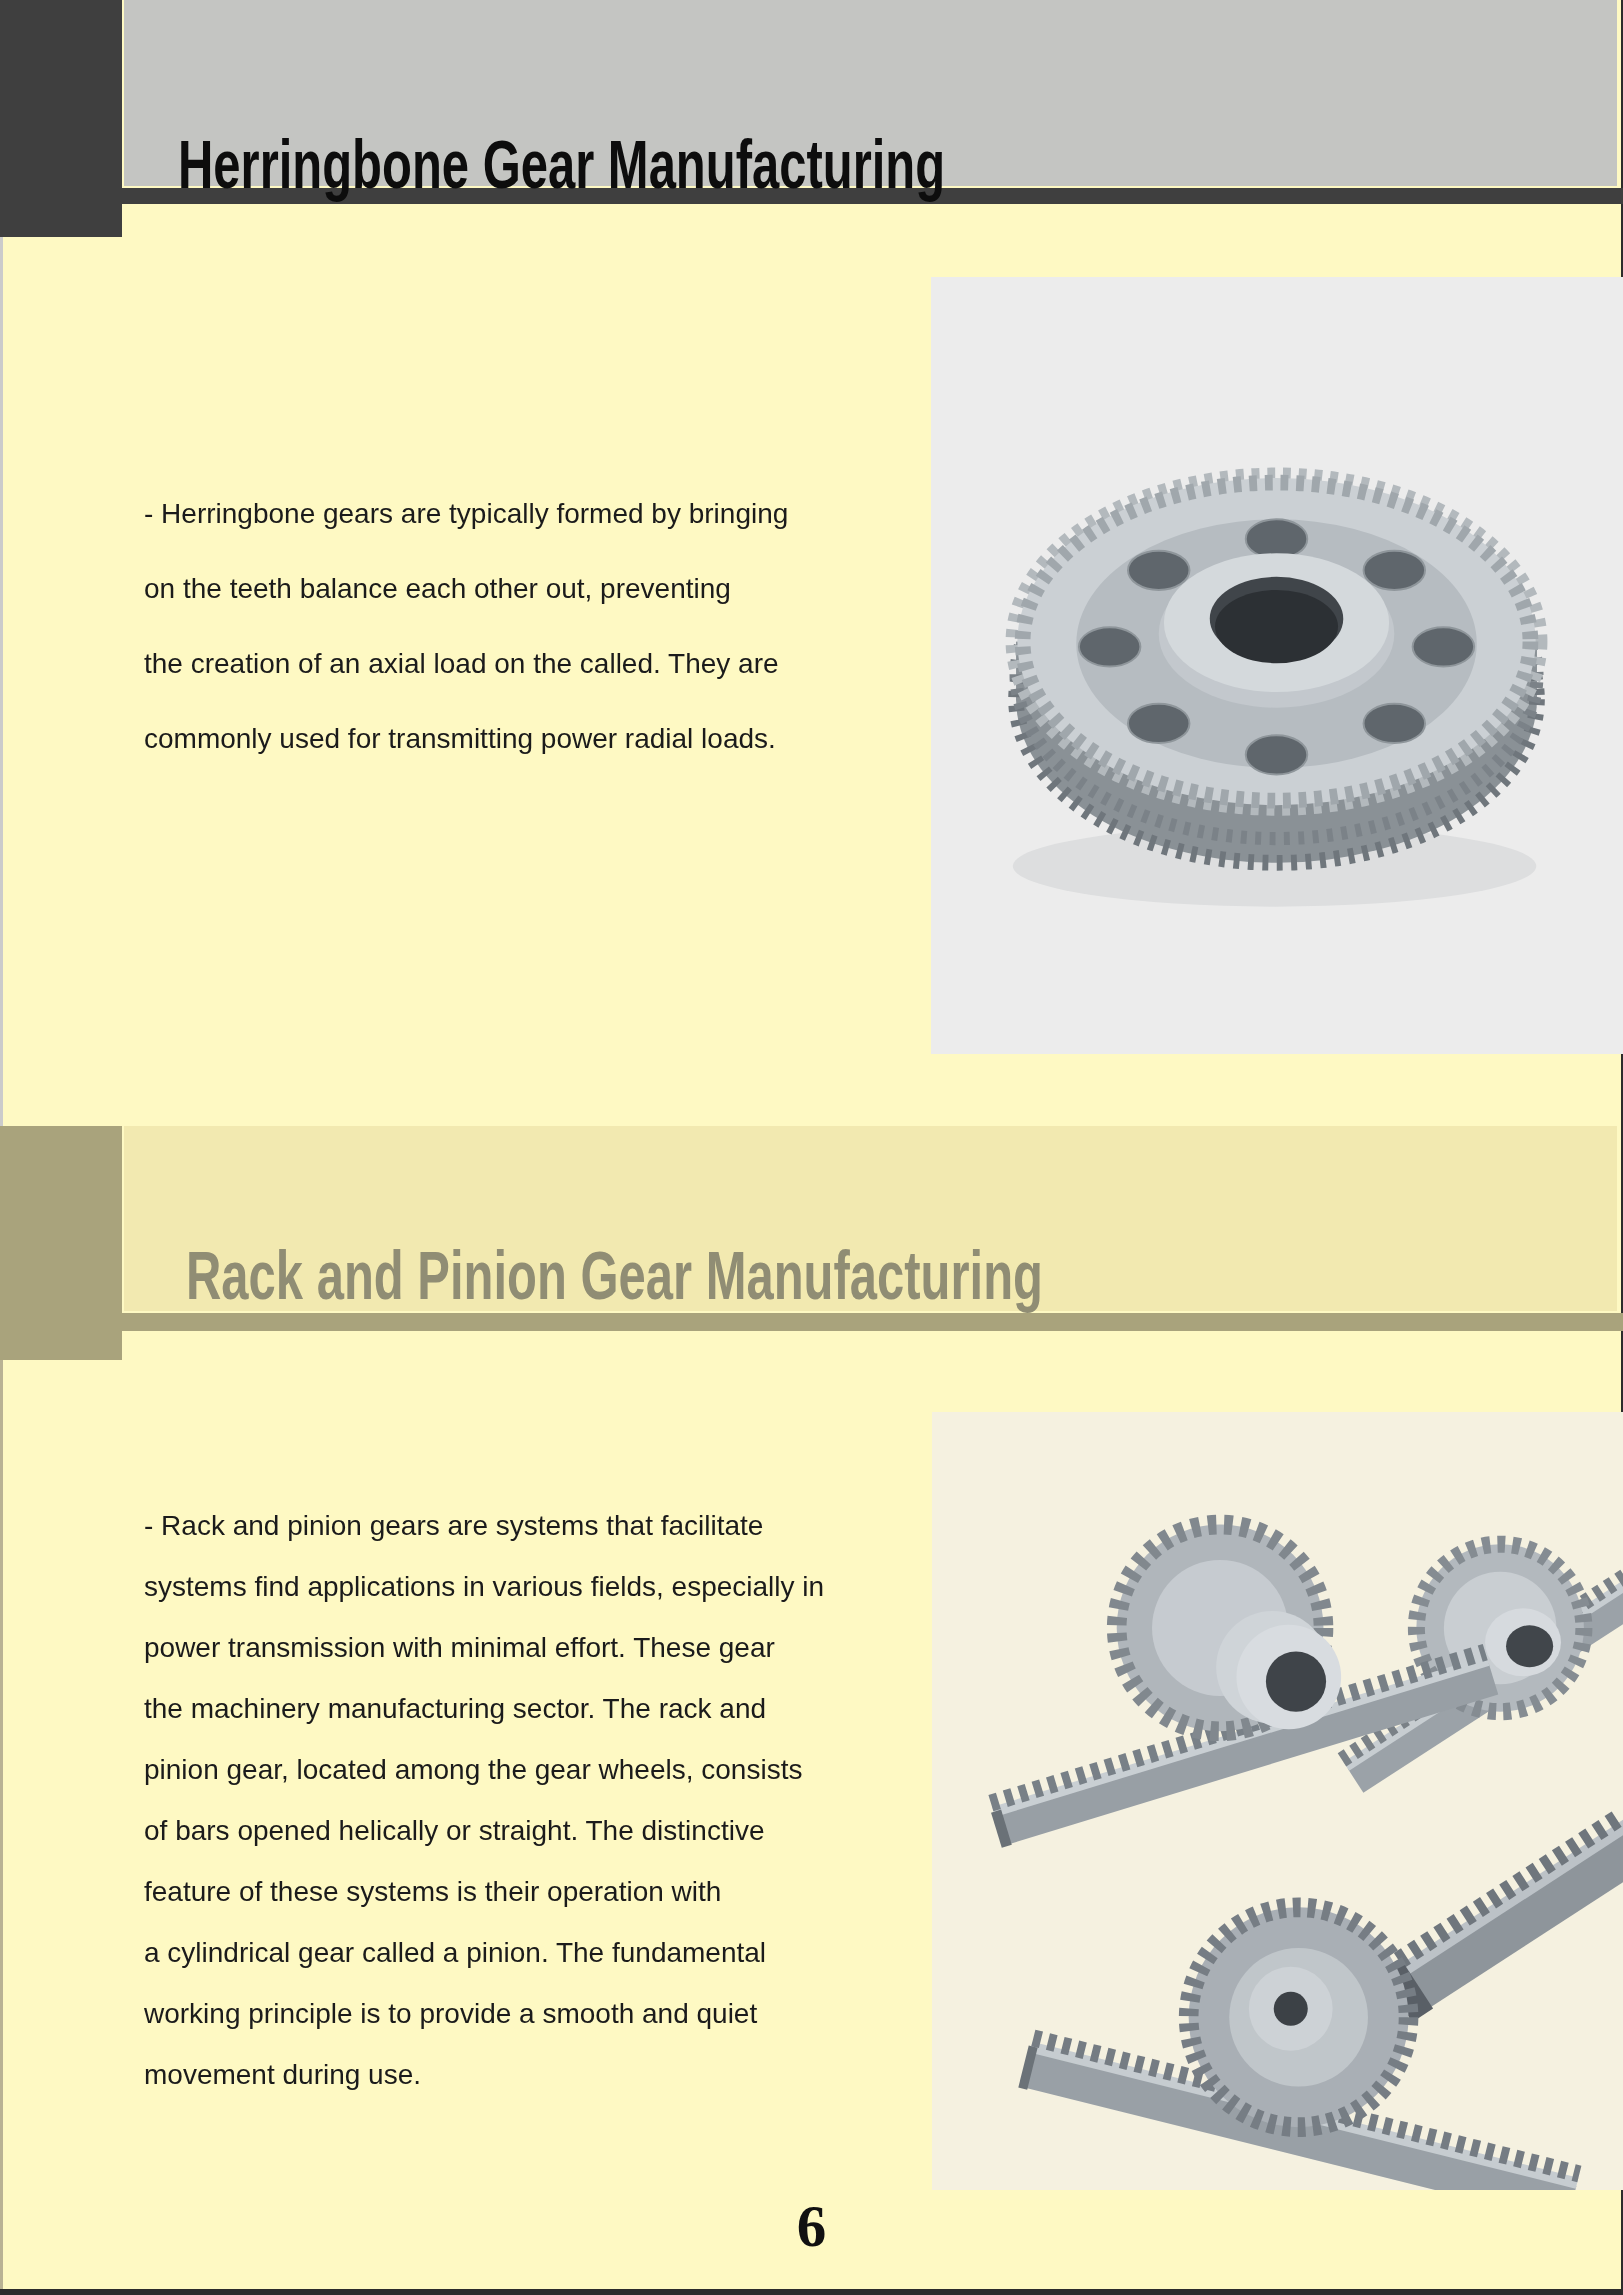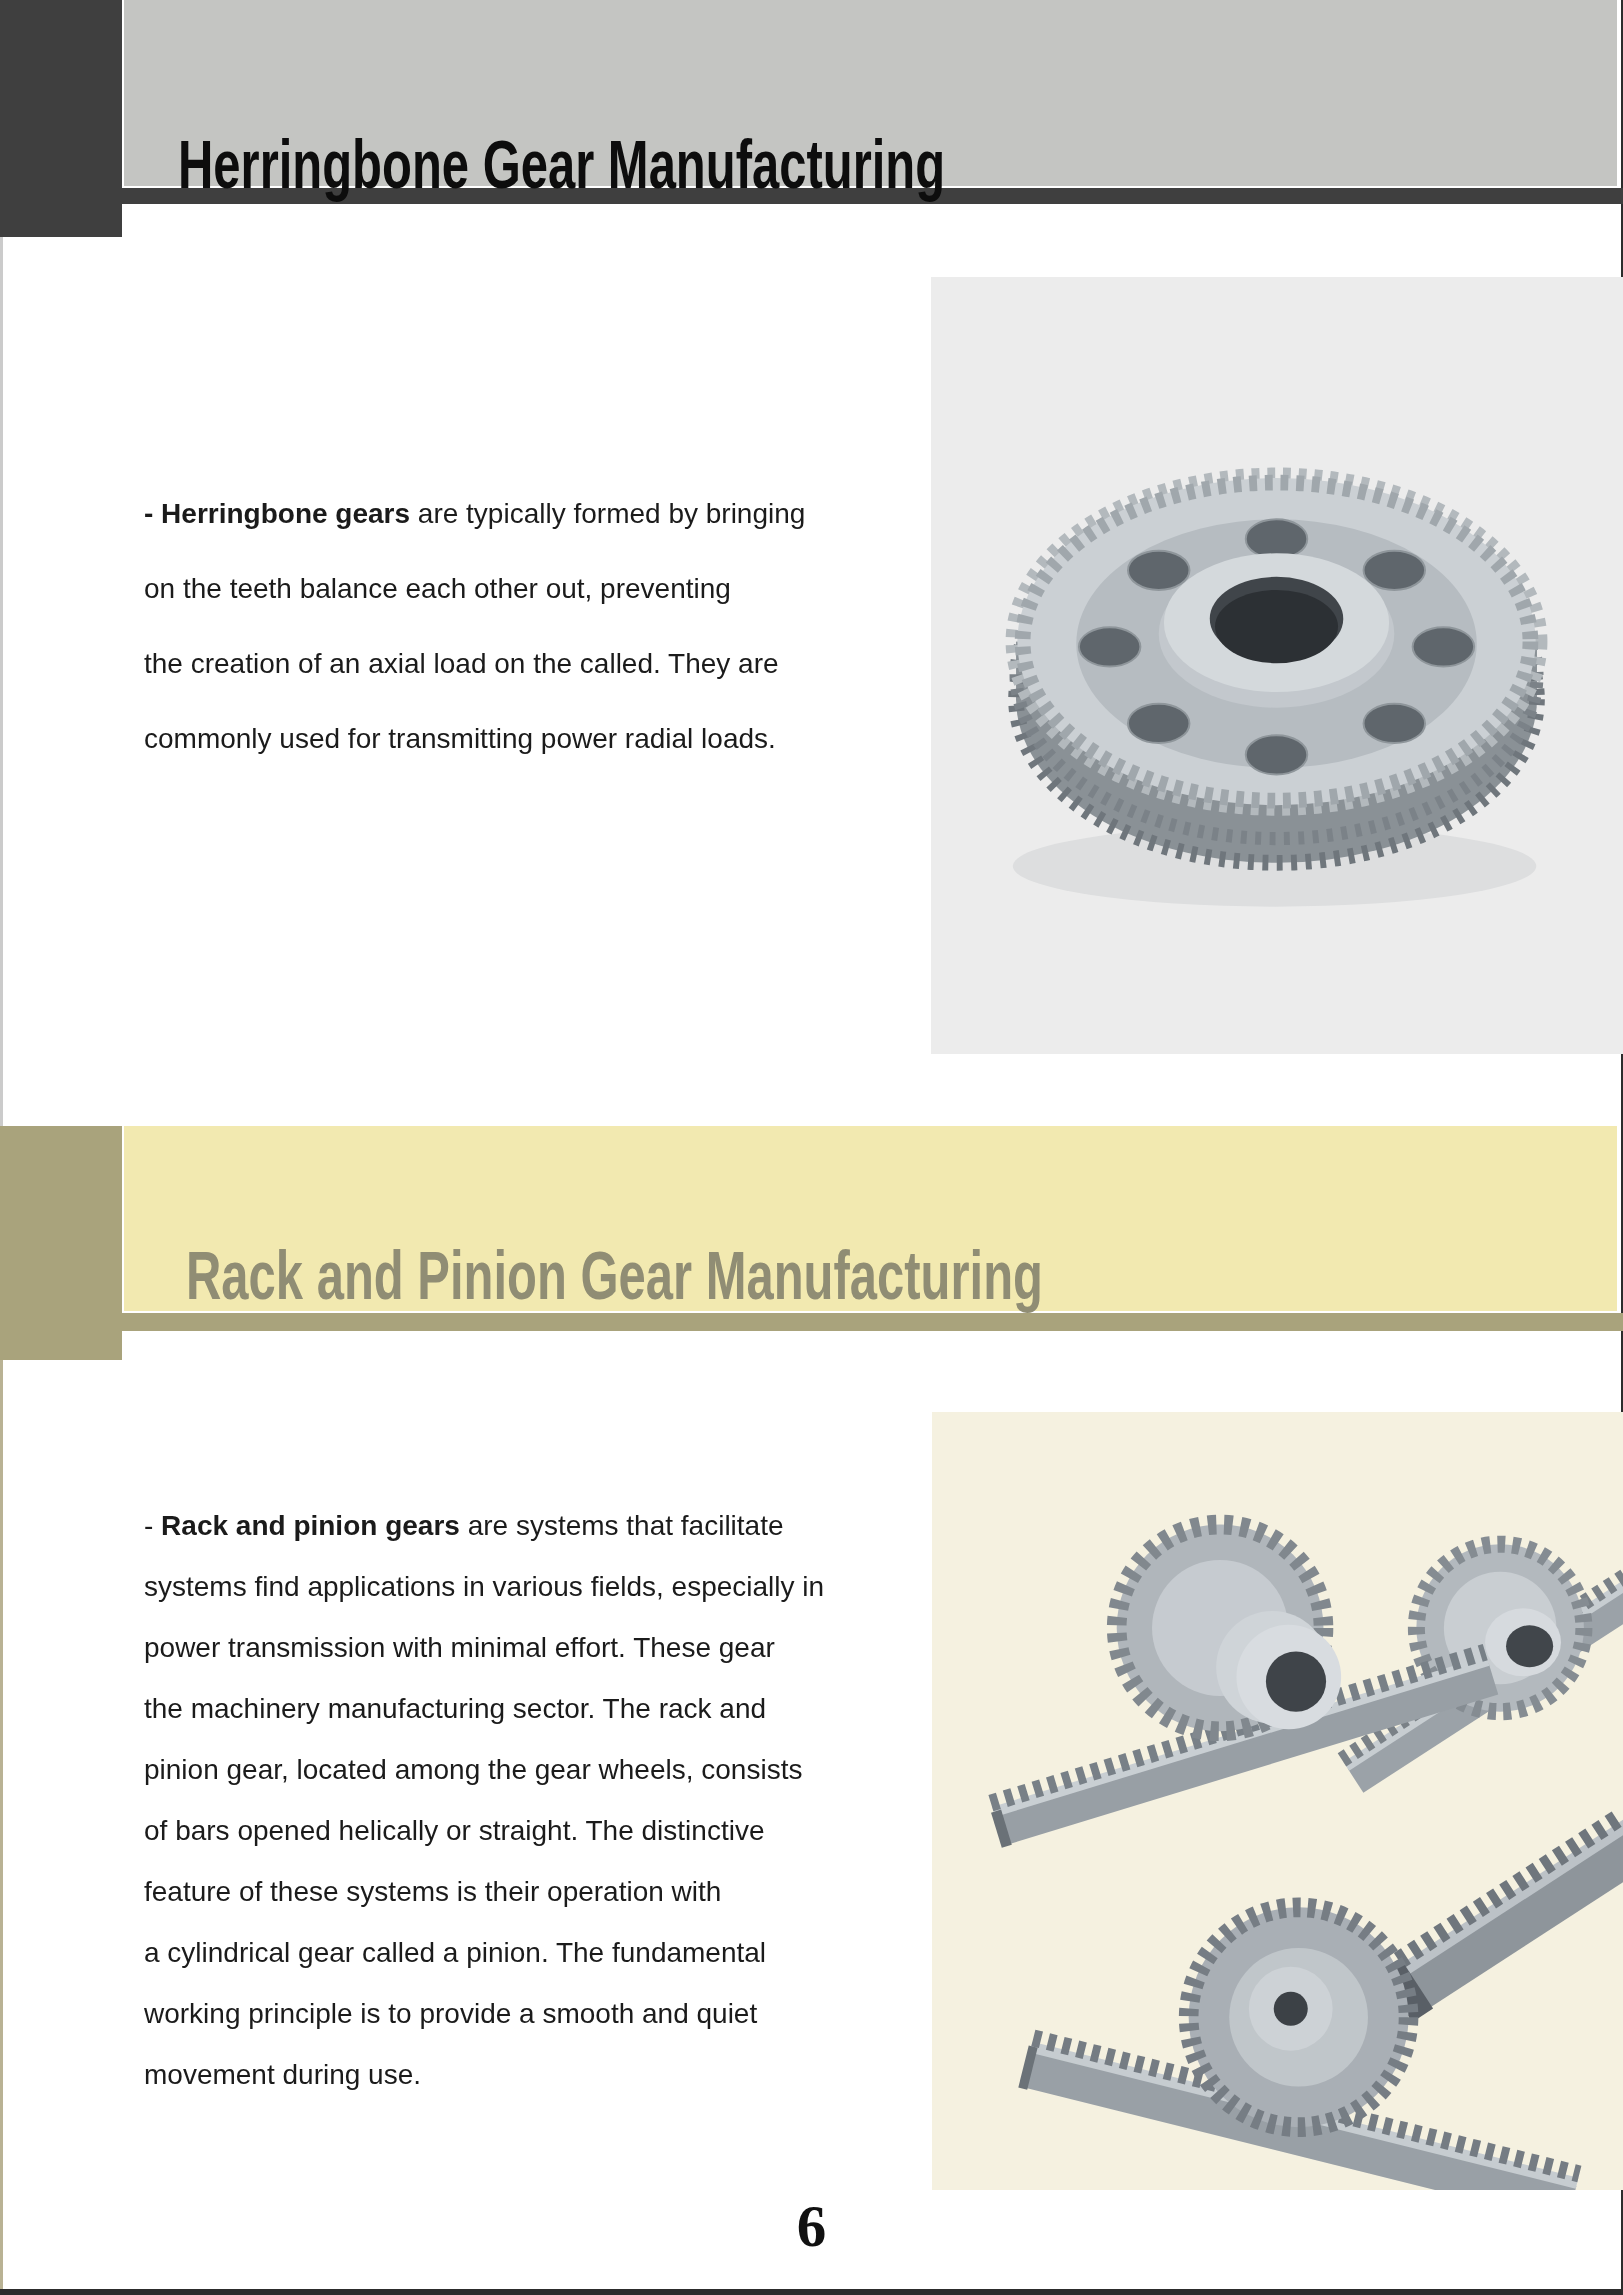--- a/index.html
+++ b/index.html
@@ -1,19 +1,19 @@
 <!DOCTYPE html>
 <html style="font-size:10.5px"><head>
 <meta charset="utf-8">
 <style>
   html,body{margin:0;padding:0;background:#888;}
   .page{
     position:relative;
     width:1623px;height:2295px;
-    background:#ffffff;
+    background:#fef9c3;
     overflow:hidden;
     font-family:"Liberation Sans",sans-serif;
   }
   
   .edge-right{position:absolute;left:1621px;top:0;width:2.6px;height:2295px;background:var(--edge_dark,#303030);z-index:1;}
   .edge-bottom{position:absolute;left:0;top:2289px;width:1623px;height:6.5px;background:var(--edge_dark,#1e1e1e);z-index:1;}
   .edge-left-1{position:absolute;left:0;top:237px;width:2.6px;height:889px;background:#cbcbcb;z-index:1;}
   .edge-left-2{position:absolute;left:0;top:1359px;width:2.6px;height:930px;background:#b9b294;z-index:1;}
 
   
@@ -33,21 +33,21 @@
     transform:scaleX(0.72);transform-origin:left top;
   }
   .title1{left:178px;top:84px;color:var(--title1,#0d0d0d);}
   .title2{left:186px;top:1195px;color:var(--title2,#908d74);}
 
   .para{position:absolute;left:144px;z-index:5;color:var(--text,#1b1b1b);font-size:28px;white-space:nowrap;}
   .para1{top:476px;}
   .para1 .pline{line-height:75px;height:75px;}
   .para2{top:1495px;}
   .para2 .pline{line-height:61px;height:61px;}
-  .pline .bold{font-weight:bold;margin-top:45px;}
+  .pline .bold{font-weight:normal;margin-top:45px;}
 
   .imgbox{position:absolute;z-index:3;}
   .imgbox1{left:931px;top:277px;width:693px;height:777px;background:var(--image1_bg,#ececec);}
   .imgbox2{left:932px;top:1412px;width:692px;height:778px;background:var(--image2_bg,#f5f1e0);}
   .imgbox svg{display:block;width:100%;height:100%;}
 
   .pagenum{
     position:absolute;left:0;top:2197px;width:1623px;z-index:5;
     text-align:center;color:#111;
     font-family:"Liberation Serif",serif;font-weight:bold;

